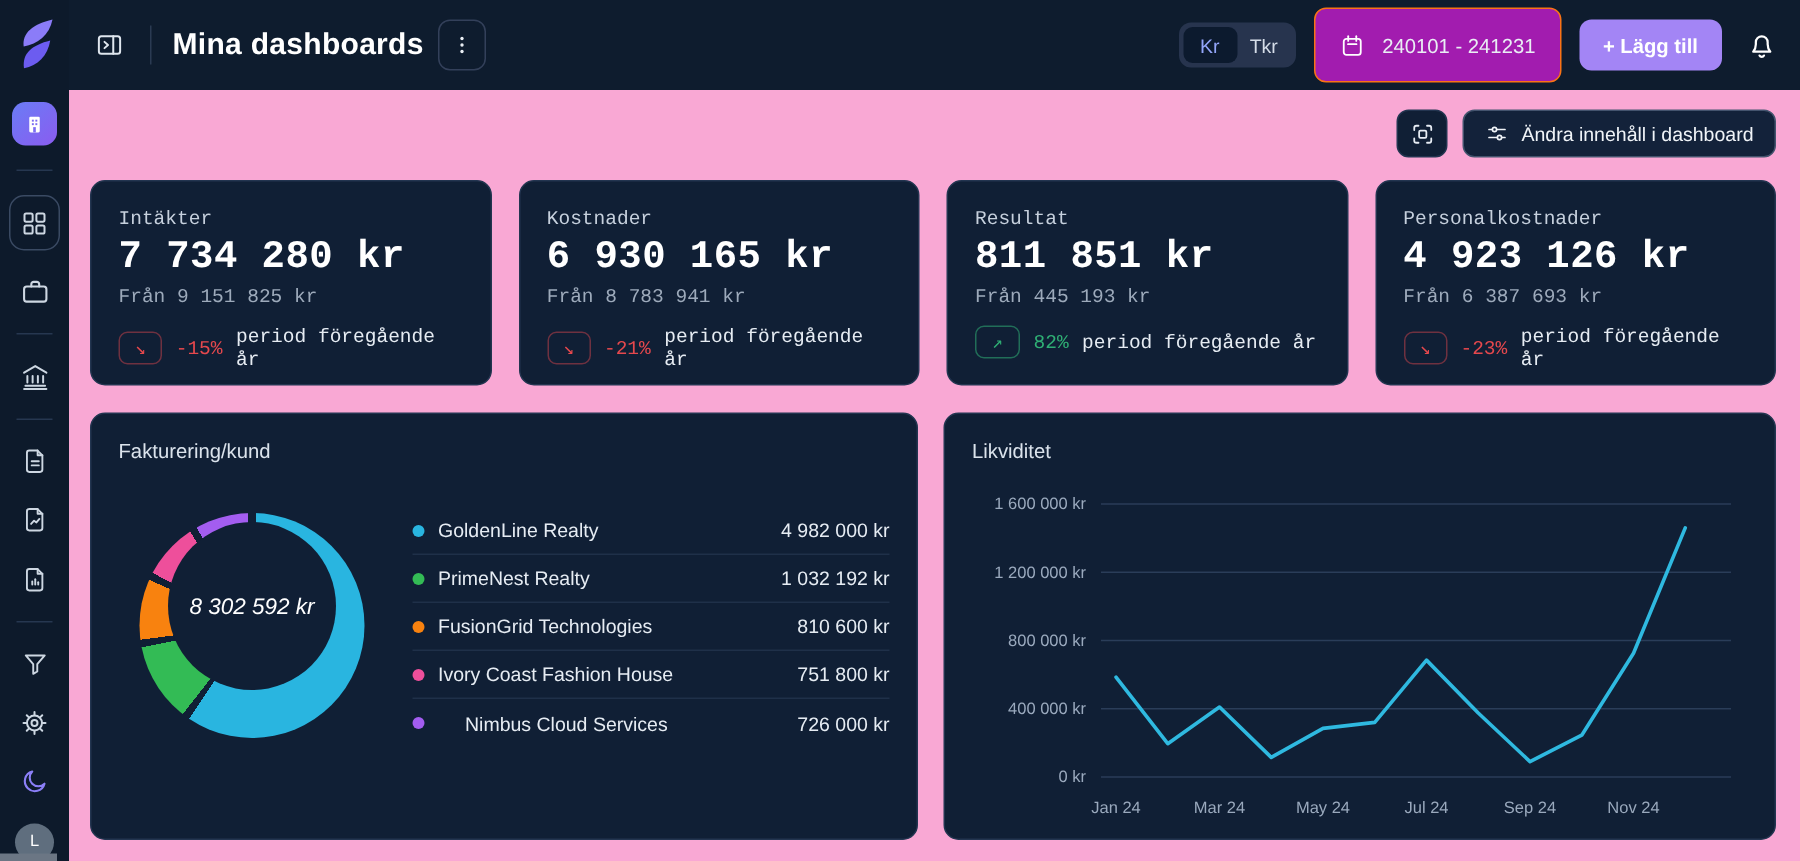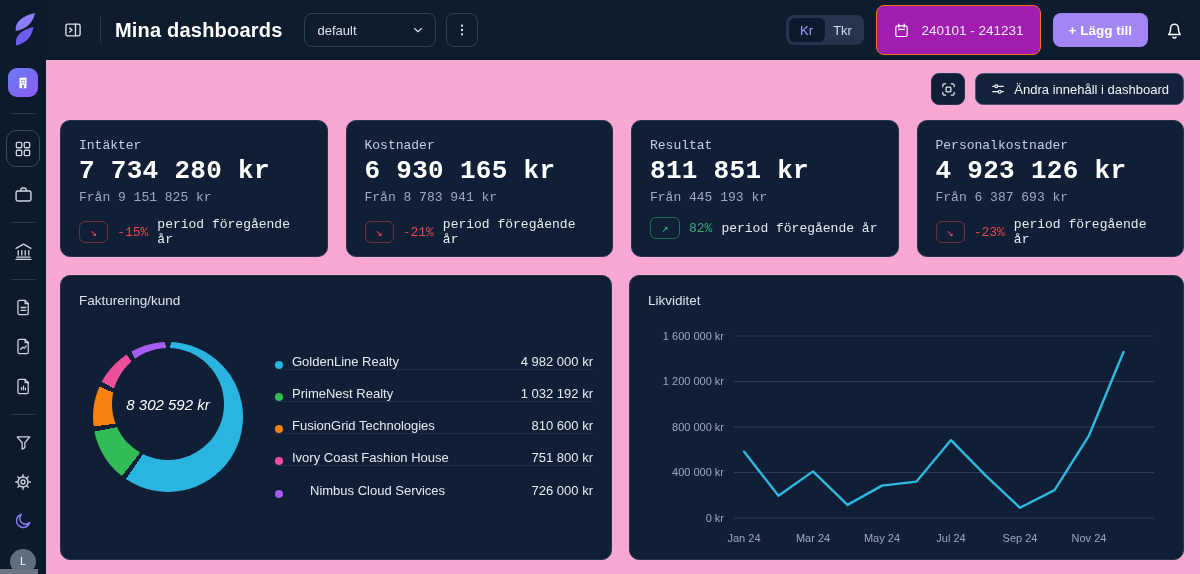--- a/index.html
+++ b/index.html
@@ -55,21 +55,21 @@
 
   .bottom-row { position:absolute; top:215px; left:14px; right:16px; display:grid; grid-template-columns:552px 1fr; gap:17px; }
   .panel { height:285px; padding:17px 18px; position:relative; }
   .panel-title { font-size:13.5px; color:#dbe3ec; }
 
   .pie-wrap { display:flex; margin-top:34px; }
   .donut { width:150px; height:150px; border-radius:50%; margin-left:14px; position:relative; flex:none; }
   .donut-hole { position:absolute; left:19px; top:6px; width:112px; height:112px; border-radius:50%; background:#101f35; display:flex; align-items:center; justify-content:center;font-style:italic; }
   .donut-center { font-size:15px; color:#fff; white-space:nowrap; }
   .legend { flex:1; margin-left:32px; margin-top:-4px; }
-  .legend-row { display:flex; align-items:flex-end; gap:9px; height:32px; border-bottom:1px solid #1f3049; font-size:13px; }
+  .legend-row { display:flex; align-items:center; gap:9px; height:32px; border-bottom:1px solid #1f3049; font-size:13px; }
   .legend-row:last-child { border-bottom:none;gap:27px; }
   .legend-dot { width:8px; height:8px; border-radius:50%; flex:none; }
   .legend-name { color:#e6ecf3; }
   .legend-val { margin-left:auto; color:#e6ecf3; }
 
   .liq-svg { position:absolute; left:14px; top:44px; }
   .grid-line { stroke:#2a3d59; stroke-width:1; }
   .ytick { fill:#9aa9bd; font-size:11px; text-anchor:end; font-family:"Liberation Sans",sans-serif; }
   .xtick { fill:#9aa9bd; font-size:11px; text-anchor:middle; font-family:"Liberation Sans",sans-serif; }
   .series-line { fill:none; stroke-width:2.4; stroke-linecap:round; stroke-linejoin:round; }
@@ -89,26 +89,20 @@
   </div>
   <button class="hbtn panel-toggle">
     <svg width="20" height="20" viewBox="0 0 24 24" fill="none" stroke="currentColor" stroke-width="1.6" stroke-linecap="round" stroke-linejoin="round">
       <rect x="3.5" y="5" width="17" height="14" rx="2"></rect>
         <line x1="15" y1="5" x2="15" y2="19"></line>
         <polyline points="8,9.5 10.8,12 8,14.5"></polyline>
     </svg>
   </button>
   <div class="vdiv"></div>
   <div class="app-title">Mina dashboards</div>
-  <div class="dash-select">
-    <span>default</span>
-    <svg width="14" height="14" viewBox="0 0 24 24" fill="none" stroke="#dde4ed" stroke-width="2" stroke-linecap="round">
-        <polyline points="6,9.5 12,15 18,9.5"></polyline>
-      </svg>
-  </div>
   <button class="hbtn kebab-btn">
     <svg width="16" height="18" viewBox="0 0 24 24">
       <circle cx="12" cy="5.5" r="1.7" fill="#e8edf3"></circle>
         <circle cx="12" cy="12" r="1.7" fill="#e8edf3"></circle>
         <circle cx="12" cy="18.5" r="1.7" fill="#e8edf3"></circle>
     </svg>
   </button>
   <div class="hspacer"></div>
   <div class="unit-toggle">
     <div class="unit-seg selected">Kr</div>

